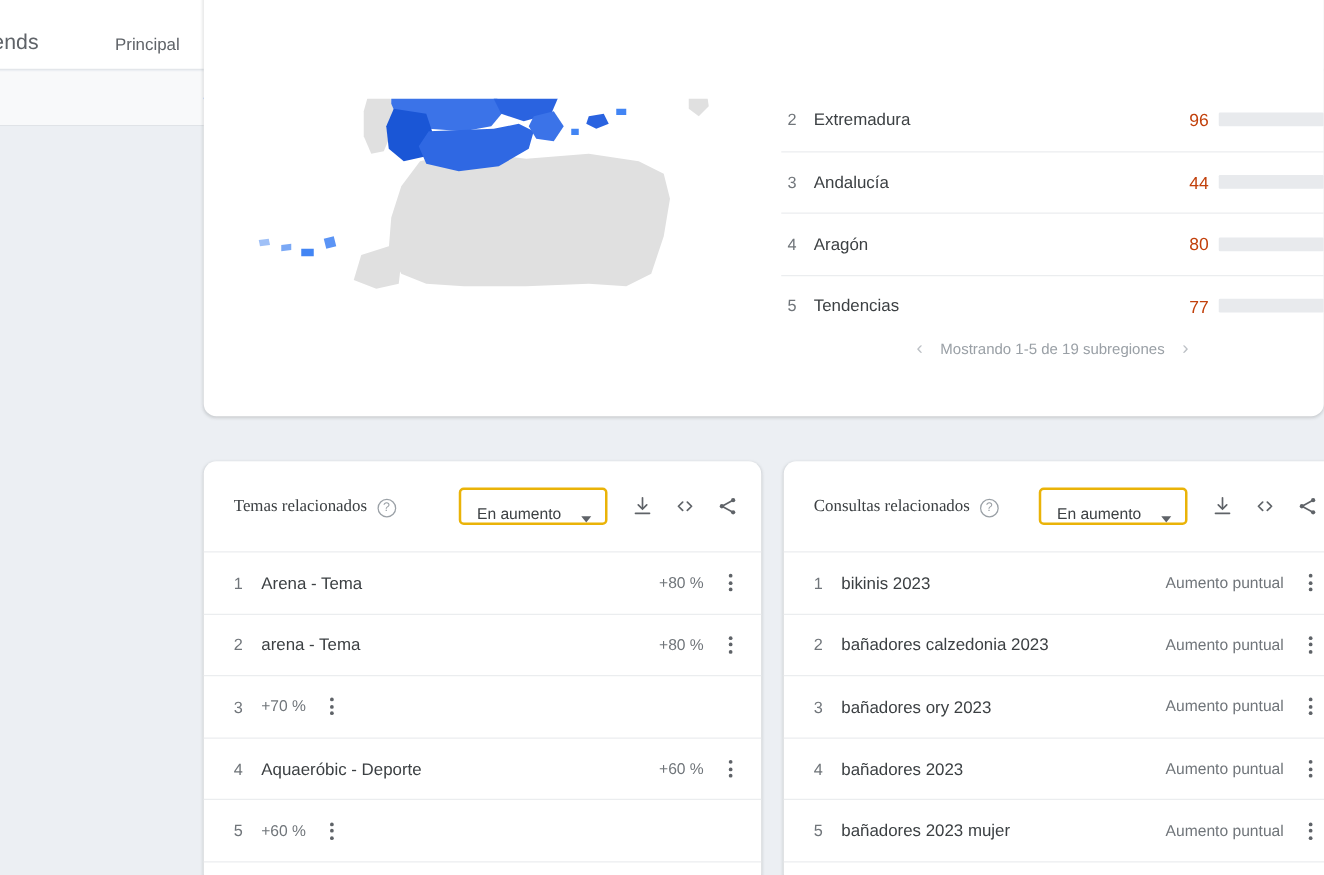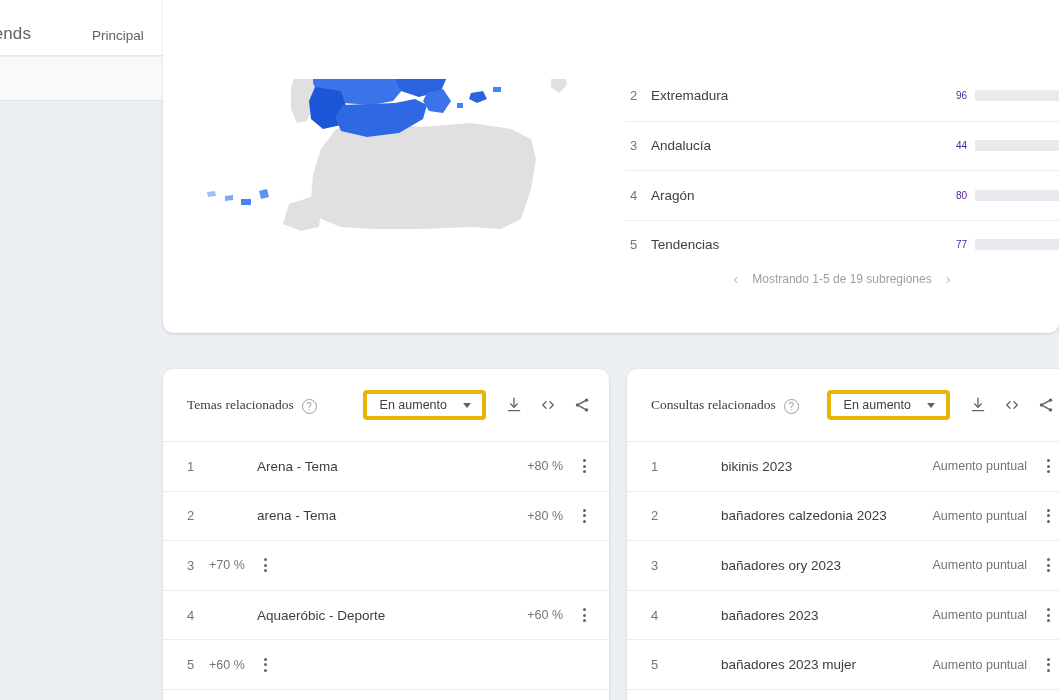--- a/index.html
+++ b/index.html
@@ -74,21 +74,21 @@
   .region-pane { position: relative; flex: 1; padding: 0 18px 0 0; }
   .region-list { position: absolute; left: 0; right: 0; top: 88px; }
   .region-row {
     display: flex; align-items: center; height: 49.5px;
     border-top: 1px solid #ebedef; font-size: 13.5px; color: #3c4043;
     cursor: pointer;
   }
   .region-row:first-child { border-top: none; }
   .rk { width: 26px; color: #70757a; font-size: 13px; text-align: left; padding-left: 5px;}
   .rn { flex: 1; color: #3c4043; }
-  .rv { width: 30px; text-align: right; color: #4c1d95; font-size: 10px; padding-right: 8px; }
+  .rv { width: 30px; text-align: right; color: #c2410c; font-size: 14px; padding-right: 8px; }
   .rbar-track { width: 84px; height: 11px; background: #e8eaed; border-radius: 1px; overflow: hidden; }
   .rbar-fill { height: 100%; background: #4285f4; }
 
   .pager {
     position: absolute; left: 0; right: 0; top: 287px;
     display: flex; align-items: center; justify-content: center; gap: 14px;
     font-size: 12px; color: #9aa0a6;
   }
   .pager .arw { font-size: 15px; color: #bdc1c6; cursor: pointer; user-select: none; }
 
@@ -104,37 +104,37 @@
     font-size: 13.5px; color: #3c4043; white-space: nowrap; font-family: Liberation Serif, serif;
   }
   .help-icon {
     display: inline-flex; align-items: center; justify-content: center;
     width: 15px; height: 15px; border: 1px solid #9aa0a6; border-radius: 50%;
     font-size: 10px; color: #9aa0a6; margin-left: 8px; cursor: pointer;
     position: relative; top: 1px;
   }
   .head-spacer { flex: 1; }
   .select {
-    display: inline-flex; align-items: center; gap: 16px;
+    display: inline-flex; align-items: flex-end; gap: 16px;
     height: 30px; padding: 0 11px 0 13px;
-    border: 4px solid #eab308; border-radius: 4px;
+    border: 2px solid #eab308; border-radius: 4px;
     font-size: 12.5px; color: #3c4043; cursor: pointer; white-space: nowrap;
   }
   .caret { width: 0; height: 0; border-left: 4px solid transparent; border-right: 4px solid transparent; border-top: 5px solid #5f6368; }
   .headicons { display: flex; align-items: center; gap: 16px; margin-left: 19px; }
   .hicon { width: 18px; height: 18px; color: #5f6368; cursor: pointer; display: block; }
 
   .item-list { padding: 0 0 0 0; }
   .item-row {
     display: flex; align-items: center; height: 49.6px;
     border-top: 1px solid #ebedef; padding: 0 14px 0 24px;
     font-size: 13.5px; color: #3c4043; cursor: pointer;
   }
   .ik { width: 22px; color: #70757a; font-size: 13px; }
-  .il { flex: 1; margin-left: 48px; }
+  .il { flex: 1; }
   .iv { color: #70757a; font-size: 12.5px; white-space: nowrap; }
   .kebab {
     width: 22px; display:flex; flex-direction: column; align-items: center; gap: 2.5px;
     margin-left: 10px; cursor: pointer;
   }
   .kebab i { width: 3px; height: 3px; border-radius: 50%; background: #5f6368; display:block; }
 
   
   .gutter { position: absolute; left: 0; top: 101px; width: 163px; height: 599px; background: #eceff3; }
 </style>

